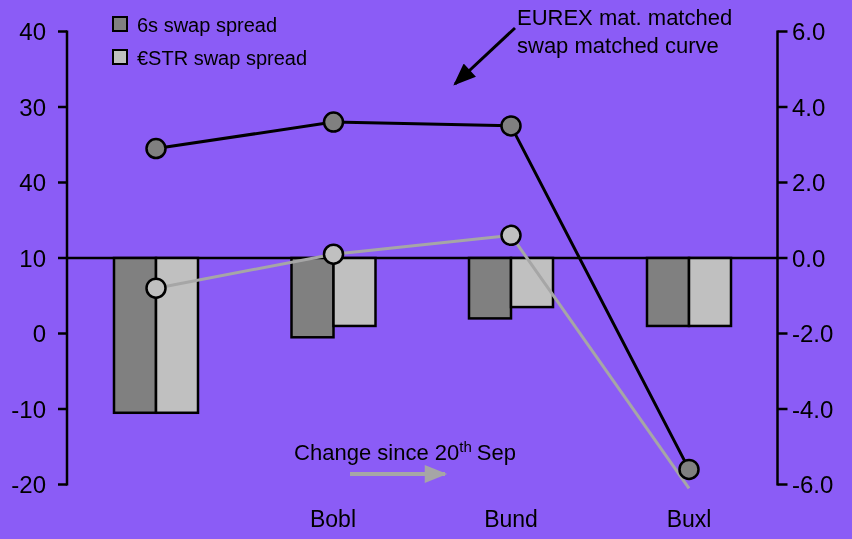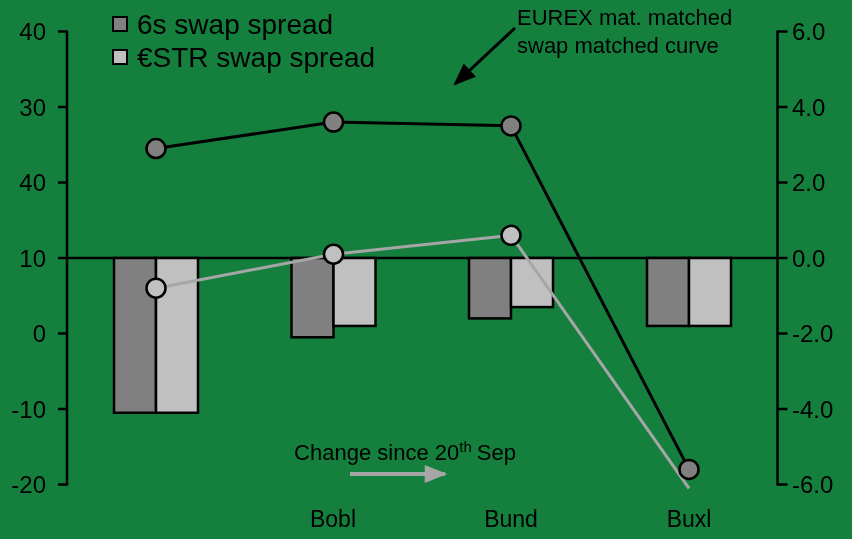--- a/index.html
+++ b/index.html
@@ -1,24 +1,24 @@
 <!DOCTYPE html>
 <html><head>
 <meta charset="utf-8">
 <style>
   html,body{margin:0;padding:0;background:#fff;}
-  #canvas{position:relative;width:852px;height:539px;background:#15803d;overflow:hidden;
+  #canvas{position:relative;width:852px;height:539px;background:#8b5cf6;overflow:hidden;
           font-family:"Liberation Sans",sans-serif;color:#000;}
   #chart-svg{position:absolute;left:0;top:0;}
   .tick-label{position:absolute;font-size:24px;line-height:27px;height:27px;white-space:nowrap;}
   .tick-left{left:0;width:46px;text-align:right;}
   .tick-right{left:792px;text-align:left;}
   .cat-label{position:absolute;top:506px;width:140px;text-align:center;font-size:23px;white-space:nowrap;}
   .legend-swatch{position:absolute;width:12px;height:12px;border:2.5px solid #000;}
-  .legend-label{position:absolute;font-size:28px;line-height:24px;white-space:nowrap;}
+  .legend-label{position:absolute;font-size:20px;line-height:24px;white-space:nowrap;}
   .annotation{position:absolute;left:517px;top:4px;font-size:22px;line-height:28px;white-space:nowrap;}
   .change-note{position:absolute;left:285px;top:434px;width:240px;text-align:center;
                font-size:22px;line-height:26px;white-space:nowrap;}
   .change-note sup{font-size:15px;}
   .sep-suffix{margin-left:5px;}
 </style>
 </head>
 <body>
 
 <div id="canvas">

